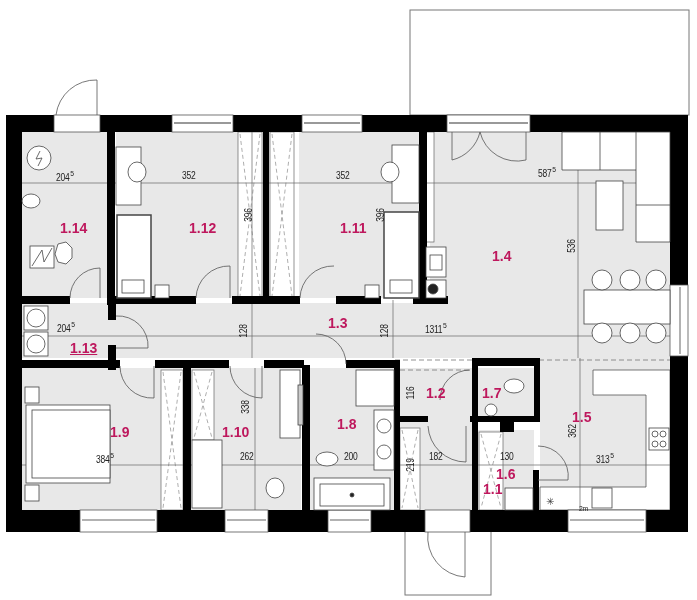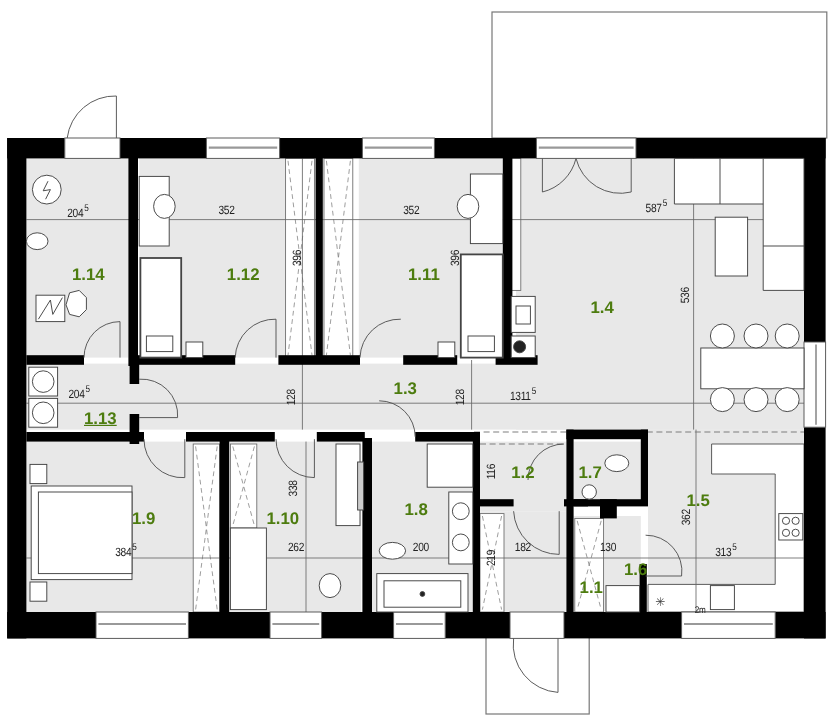--- a/index.html
+++ b/index.html
@@ -1,18 +1,18 @@
 <!DOCTYPE html>
 <html><head>
 <meta charset="utf-8">
 <style>
   html, body { margin: 0; padding: 0; background: #ffffff; }
   body { width: 697px; height: 600px; position: relative; overflow: hidden; font-family: "Liberation Sans", sans-serif; }
   #plan { position: absolute; left: 0; top: 0; }
-  .room-label { position: absolute; font-family: "Liberation Sans", sans-serif; font-weight: bold; font-size: 14px; color: #4d7c0f; line-height: 1; white-space: nowrap; }
+  .room-label { position: absolute; font-family: "Liberation Sans", sans-serif; font-weight: bold; font-size: 14px; color: #be185d; line-height: 1; white-space: nowrap; }
   .dim { position: absolute; font-family: "Liberation Sans", sans-serif; font-size: 10px; color: #222; line-height: 1; white-space: nowrap; letter-spacing: -0.3px; transform: scaleX(0.85); transform-origin: left center; }
   .dim sup { font-size: 8px; vertical-align: 5px; margin-left: 1px; }
   .dim.v { transform: rotate(-90deg) scaleX(0.85); transform-origin: center center; }
 </style>
 </head>
 <body>
 
 <svg id="plan" width="697" height="600" viewBox="0 0 697 600" xmlns="http://www.w3.org/2000/svg">
 
   <rect x="410" y="10" width="279" height="105" fill="none" stroke="#777" stroke-width="1"></rect>
@@ -242,21 +242,21 @@
 <div class="room-label" style="left:340px;top:221px;">1.11</div>
 <div class="room-label" style="left:492px;top:249px;">1.4</div>
 <div class="room-label" style="left:328px;top:316px;text-align:center;">1.3</div>
 <div class="room-label" style="left:70px;top:341px;text-decoration:underline;">1.13</div>
 <div class="room-label" style="left:110px;top:425px;">1.9</div>
 <div class="room-label" style="left:222px;top:425px;">1.10</div>
 <div class="room-label" style="left:337px;top:417px;">1.8</div>
 <div class="room-label" style="left:426px;top:386px;">1.2</div>
 <div class="room-label" style="left:482px;top:386px;">1.7</div>
 <div class="room-label" style="left:439px;top:482px;margin-left:44px;">1.1</div>
-<div class="room-label" style="left:520px;top:467px;">1.6</div>
+<div class="room-label" style="left:496px;top:467px;">1.6</div>
 <div class="room-label" style="left:540px;top:410px;margin-left:32px;">1.5</div>
 
 <div class="dim" style="left:56px;top:170px;"><span>204</span><sup>5</sup></div>
 <div class="dim" style="left:182px;top:171px;"><span>352</span></div>
 <div class="dim" style="left:336px;top:171px;"><span>352</span></div>
 <div class="dim" style="left:538px;top:166px;"><span>587</span><sup>5</sup></div>
 <div class="dim v" style="left:241px;top:210px;"><span>396</span></div>
 <div class="dim v" style="left:373px;top:210px;"><span>396</span></div>
 <div class="dim v" style="left:564px;top:241px;"><span>536</span></div>
 <div class="dim" style="left:57px;top:321px;"><span>204</span><sup>5</sup></div>

